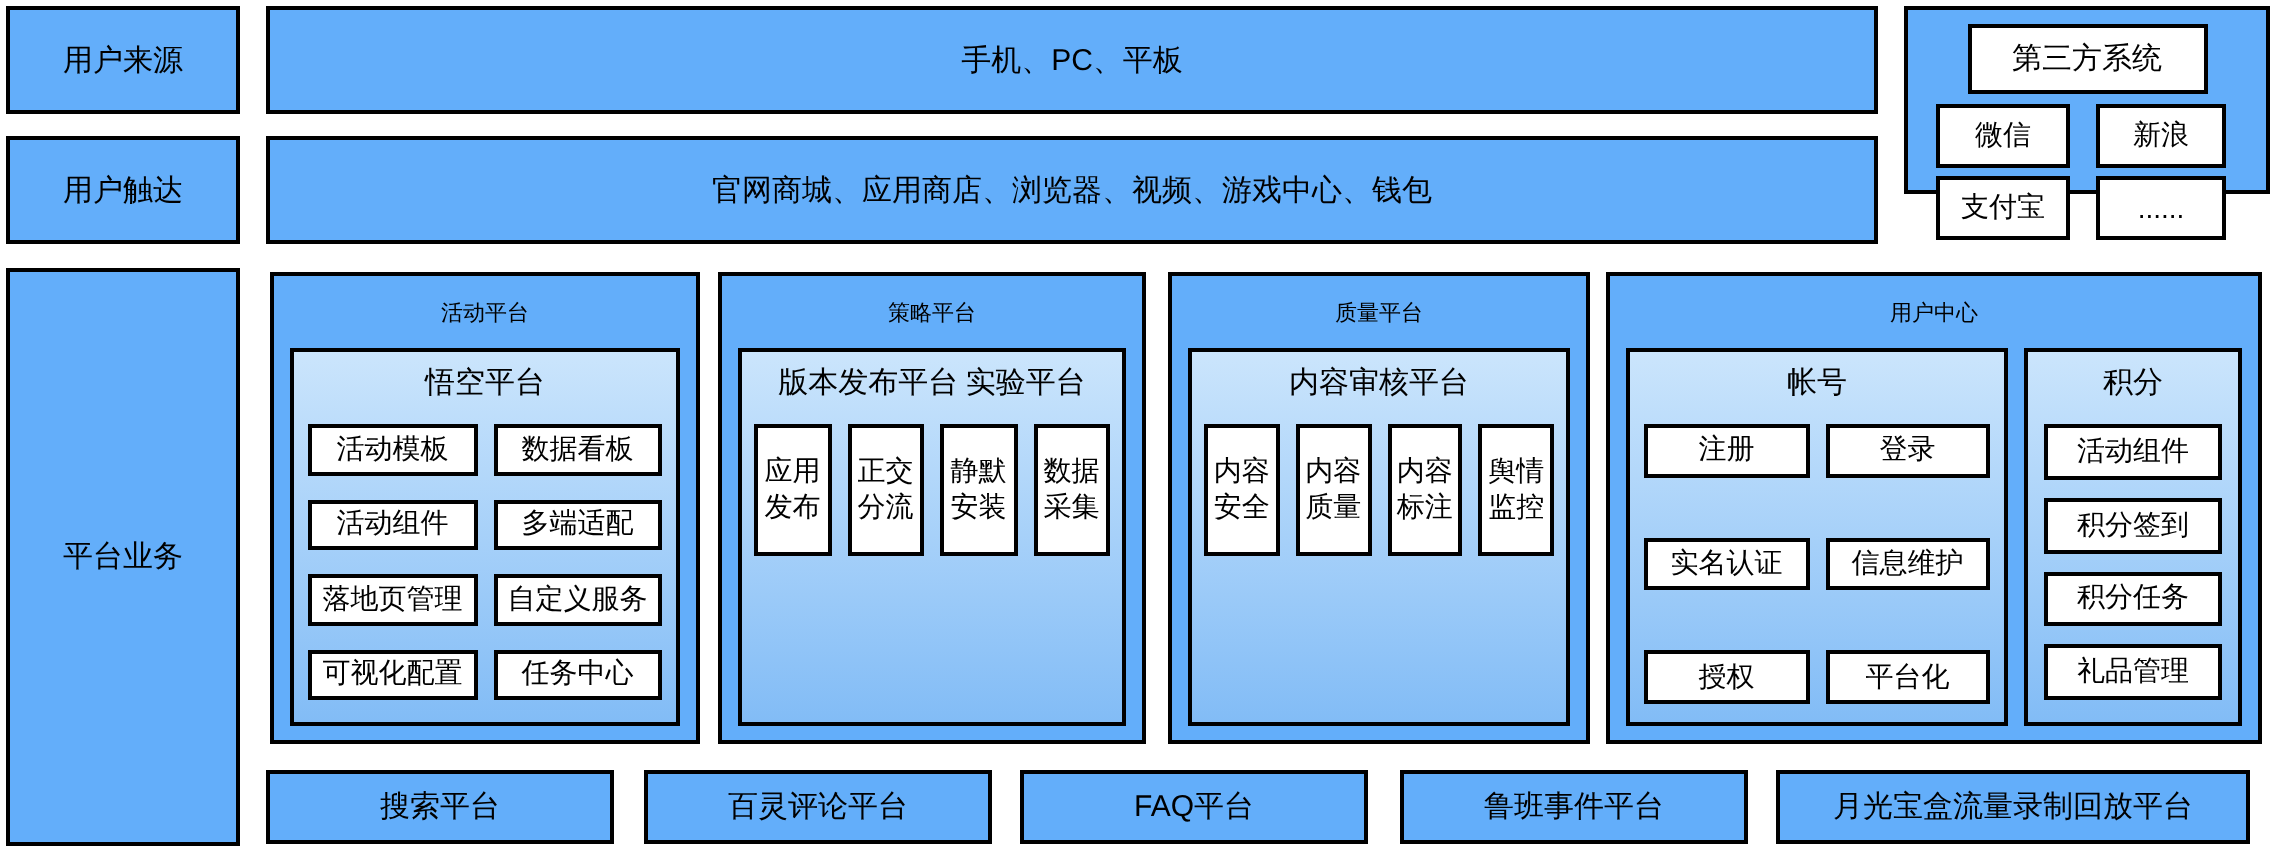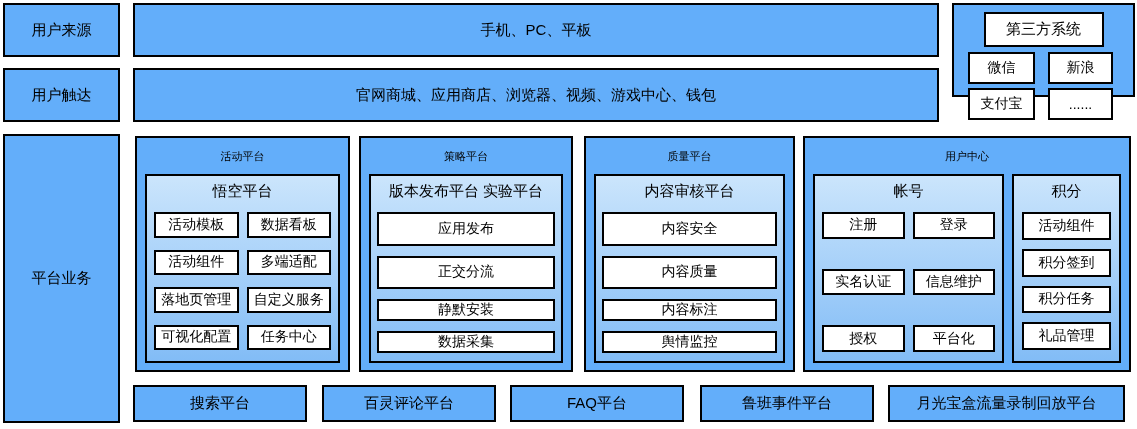--- a/index.html
+++ b/index.html
@@ -10,29 +10,29 @@
   .box{position:absolute;box-sizing:border-box;border:2px solid #000;}
   .blue{background:#63AEFA;}
   .center{display:flex;align-items:center;justify-content:center;font-size:15px;text-align:center;}
   .group{display:flex;flex-direction:column;}
   .group-title{height:36px;flex:0 0 auto;display:flex;align-items:center;justify-content:center;font-size:11px;}
   .sub{
     border:2px solid #000;box-sizing:border-box;
     background:linear-gradient(180deg,#CBE5FC 0%,#82BCF6 100%);
     display:flex;flex-direction:column;
   }
-  .group > .sub{margin:0 8px 7px;flex:1;}
+  .group > .sub{margin:0 8px 7px;flex:1;font-family:Liberation Serif, serif;}
   .sub-title{height:31px;flex:0 0 auto;display:flex;align-items:center;justify-content:center;font-size:15px;white-space:pre;}
   .white-box{
     background:#ffffff;border:2px solid #000;box-sizing:border-box;
     display:flex;align-items:center;justify-content:center;font-size:14px;text-align:center;
   }
   .grid{display:grid;flex:1;}
   .grid-2x4{grid-template-columns:1fr 1fr;grid-template-rows:repeat(4,1fr);gap:12px 8px;padding:5px 7px 11px;}
-  .grid-2x2{grid-template-columns:1fr;grid-template-rows:1fr 1fr;gap:10px 8px;padding:5px 6px 8px;}
+  .grid-2x2{grid-template-columns:1fr 1fr 1fr 1fr;grid-template-rows:1fr 1fr;gap:10px 8px;padding:5px 6px 8px;}
   .grid-account{grid-template-columns:1fr 1fr;grid-template-rows:repeat(3,1fr);gap:30px 8px;padding:5px 7px 9px;}
   .grid-points{grid-template-columns:1fr;grid-template-rows:repeat(4,1fr);gap:9px;padding:5px 8px 11px;}
   .g4-body{display:flex;gap:8px;margin:0 8px 7px;flex:1;}
   .g4-body > .sub{margin:0;}
   .tp{display:flex;flex-direction:column;align-items:center;}
   .tp-title{width:120px;height:35px;margin-top:7px;flex:0 0 auto;font-size:15px;}
   .tp-grid{
     display:grid;grid-template-columns:67px 65px;justify-content:space-between;
     row-gap:4px;padding:5px 20px 0 14px;width:100%;box-sizing:border-box;flex:1;align-content:start;
   }

